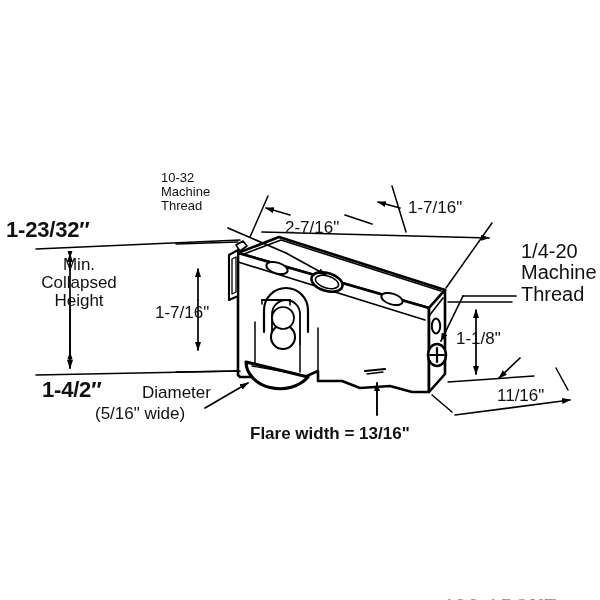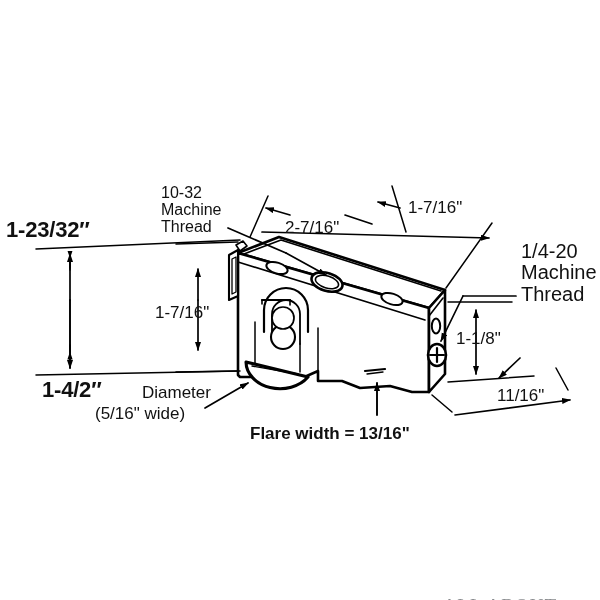--- a/index.html
+++ b/index.html
@@ -42,21 +42,21 @@
     font-weight: bold;
     letter-spacing: -0.2px;
   }
 
   #lbl-min-collapsed-height { font-size: 17px; text-align: center; }
   #lbl-dim-collapsed        { font-size: 22px; text-align: right; }
   #lbl-dim-diameter         { font-size: 22px; }
   #lbl-diameter-word        { font-size: 17px; }
   #lbl-diameter-width       { font-size: 17px; }
   #lbl-dim-1716-left        { font-size: 17px; }
-  #lbl-thread-1032          { font-size: 16px; margin-top: 13px; }
+  #lbl-thread-1032          { font-size: 13px; }
   #lbl-dim-2716             { font-size: 17px; }
   #lbl-dim-1716-top         { font-size: 17px; }
   #lbl-thread-1420          { font-size: 20px; }
   #lbl-dim-118              { font-size: 17px; }
   #lbl-dim-1116             { font-size: 17px; }
   #lbl-flare-width          { font-size: 17px; font-weight: bold; }
 
   
   #logo {
     position: absolute;
@@ -252,20 +252,23 @@
 
       <g stroke-width="1.9">
         <line x1="377" y1="415" x2="377" y2="383" marker-end="url(#arrHead)"></line>
       </g>
 
     </g>
   </svg>
 
   <div class="lbl heavy" id="lbl-dim-collapsed" style="left:6px; top:218px;">1-23/32″</div>
 
+  <div class="lbl" id="lbl-min-collapsed-height" style="left:22px; top:256px; width:114px;">Min.
+Collapsed
+Height</div>
 
   <div class="lbl" id="lbl-dim-1716-left" style="left:155px; top:304px;">1-7/16"</div>
 
   <div class="lbl heavy" id="lbl-dim-diameter" style="left:42px; top:378px;">1-4/2″</div>
 
   <div class="lbl" id="lbl-diameter-word" style="left:142px; top:384px;">Diameter</div>
 
   <div class="lbl" id="lbl-diameter-width" style="left:95px; top:405px;">(5/16" wide)</div>
 
   <div class="lbl" id="lbl-thread-1032" style="left:161px; top:171px;">10-32

